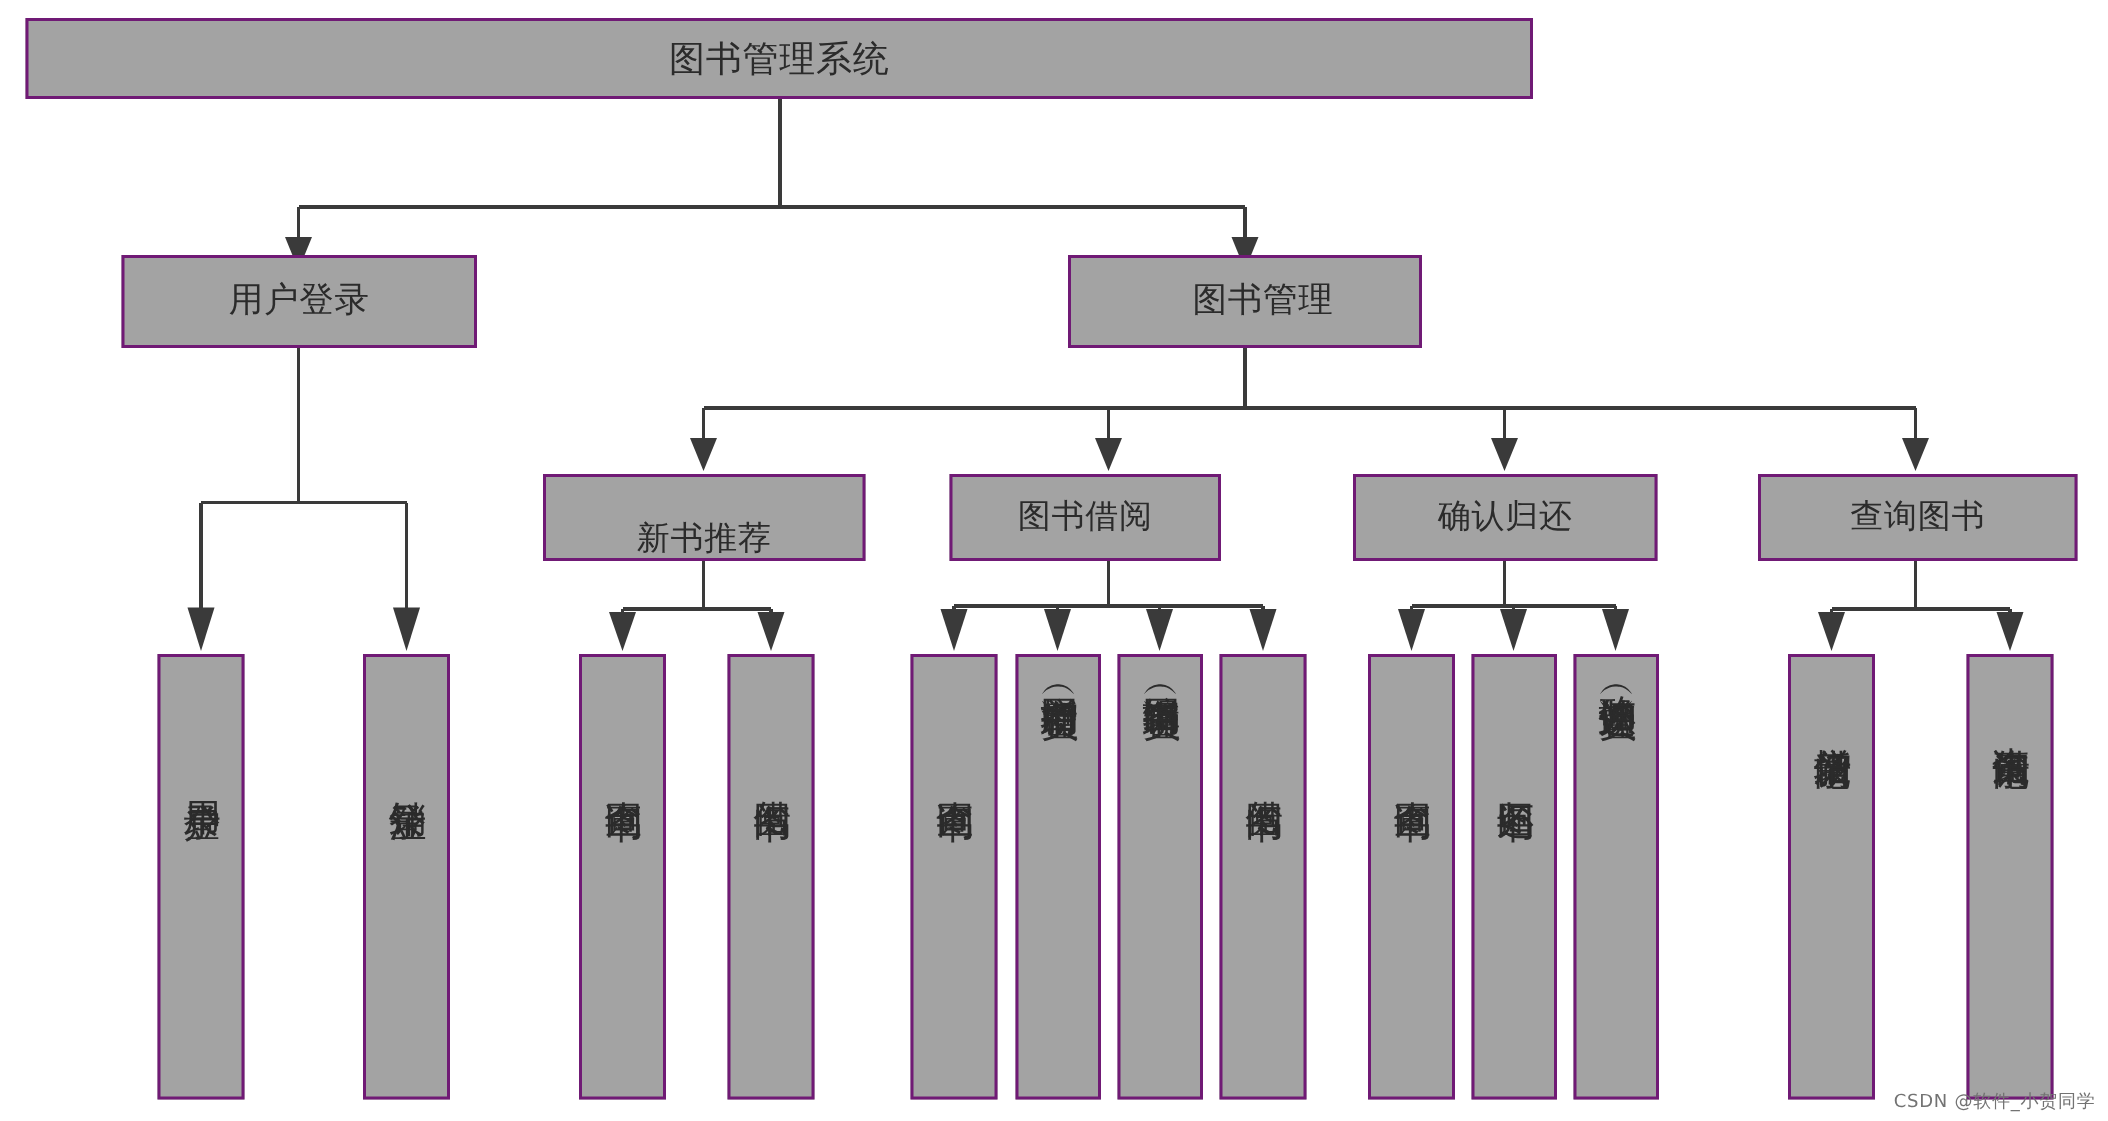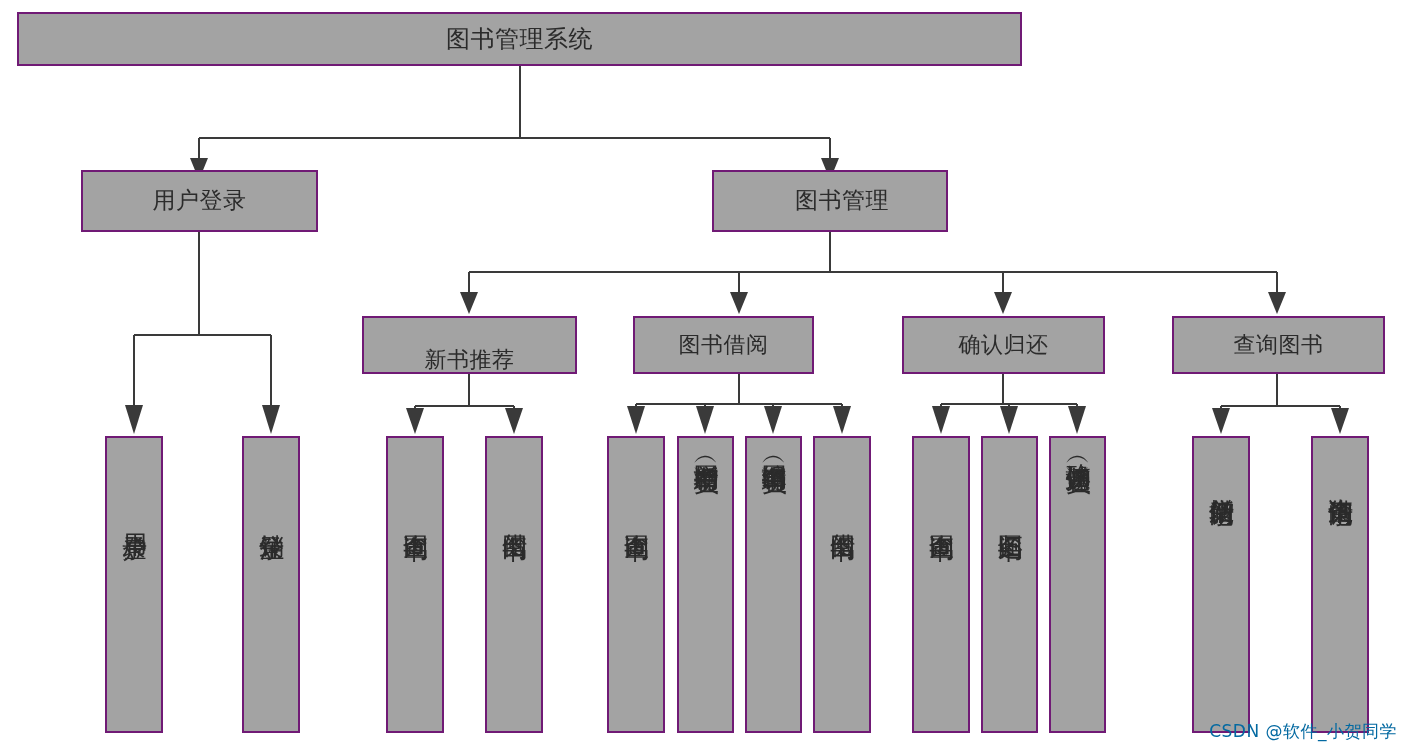--- a/index.html
+++ b/index.html
@@ -59,22 +59,22 @@
     letter-spacing: 1px;
     white-space: nowrap;
     color: #2b2b2b;
   }
   .leaf-mid .node-label-v { margin-top: 0px; }
 
   .watermark {
     position: absolute;
     right: 8px;
     bottom: 4px;
-    font-size: 17px;
-    color: #0369a1;
+    font-size: 12px;
+    color: #737373;
     white-space: nowrap;
     letter-spacing: 0.5px;
   }
 </style>
 </head>
 <body>
 
 <div id="diagram-root">
 
   <svg class="diagram-canvas" viewBox="0 0 1405 747">

